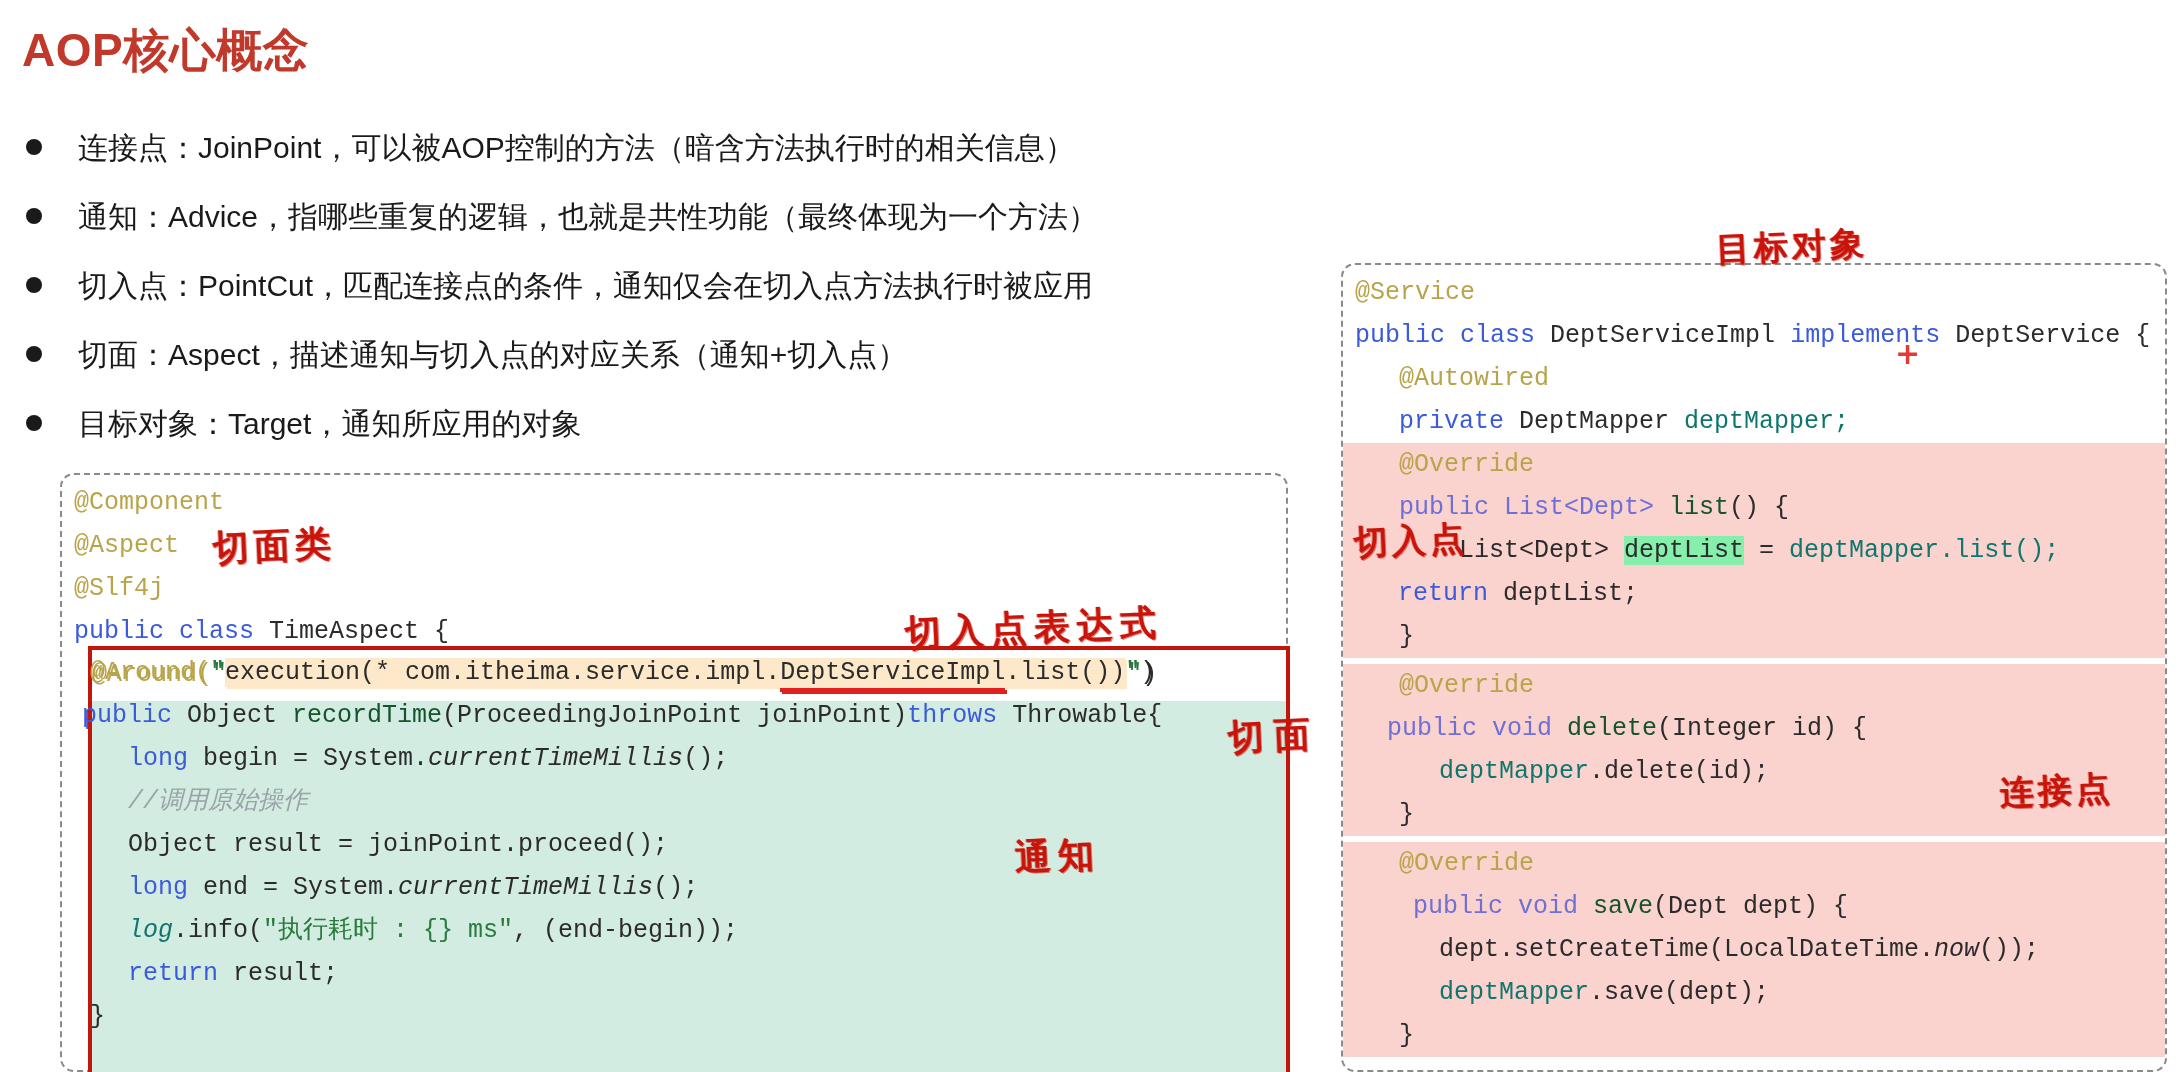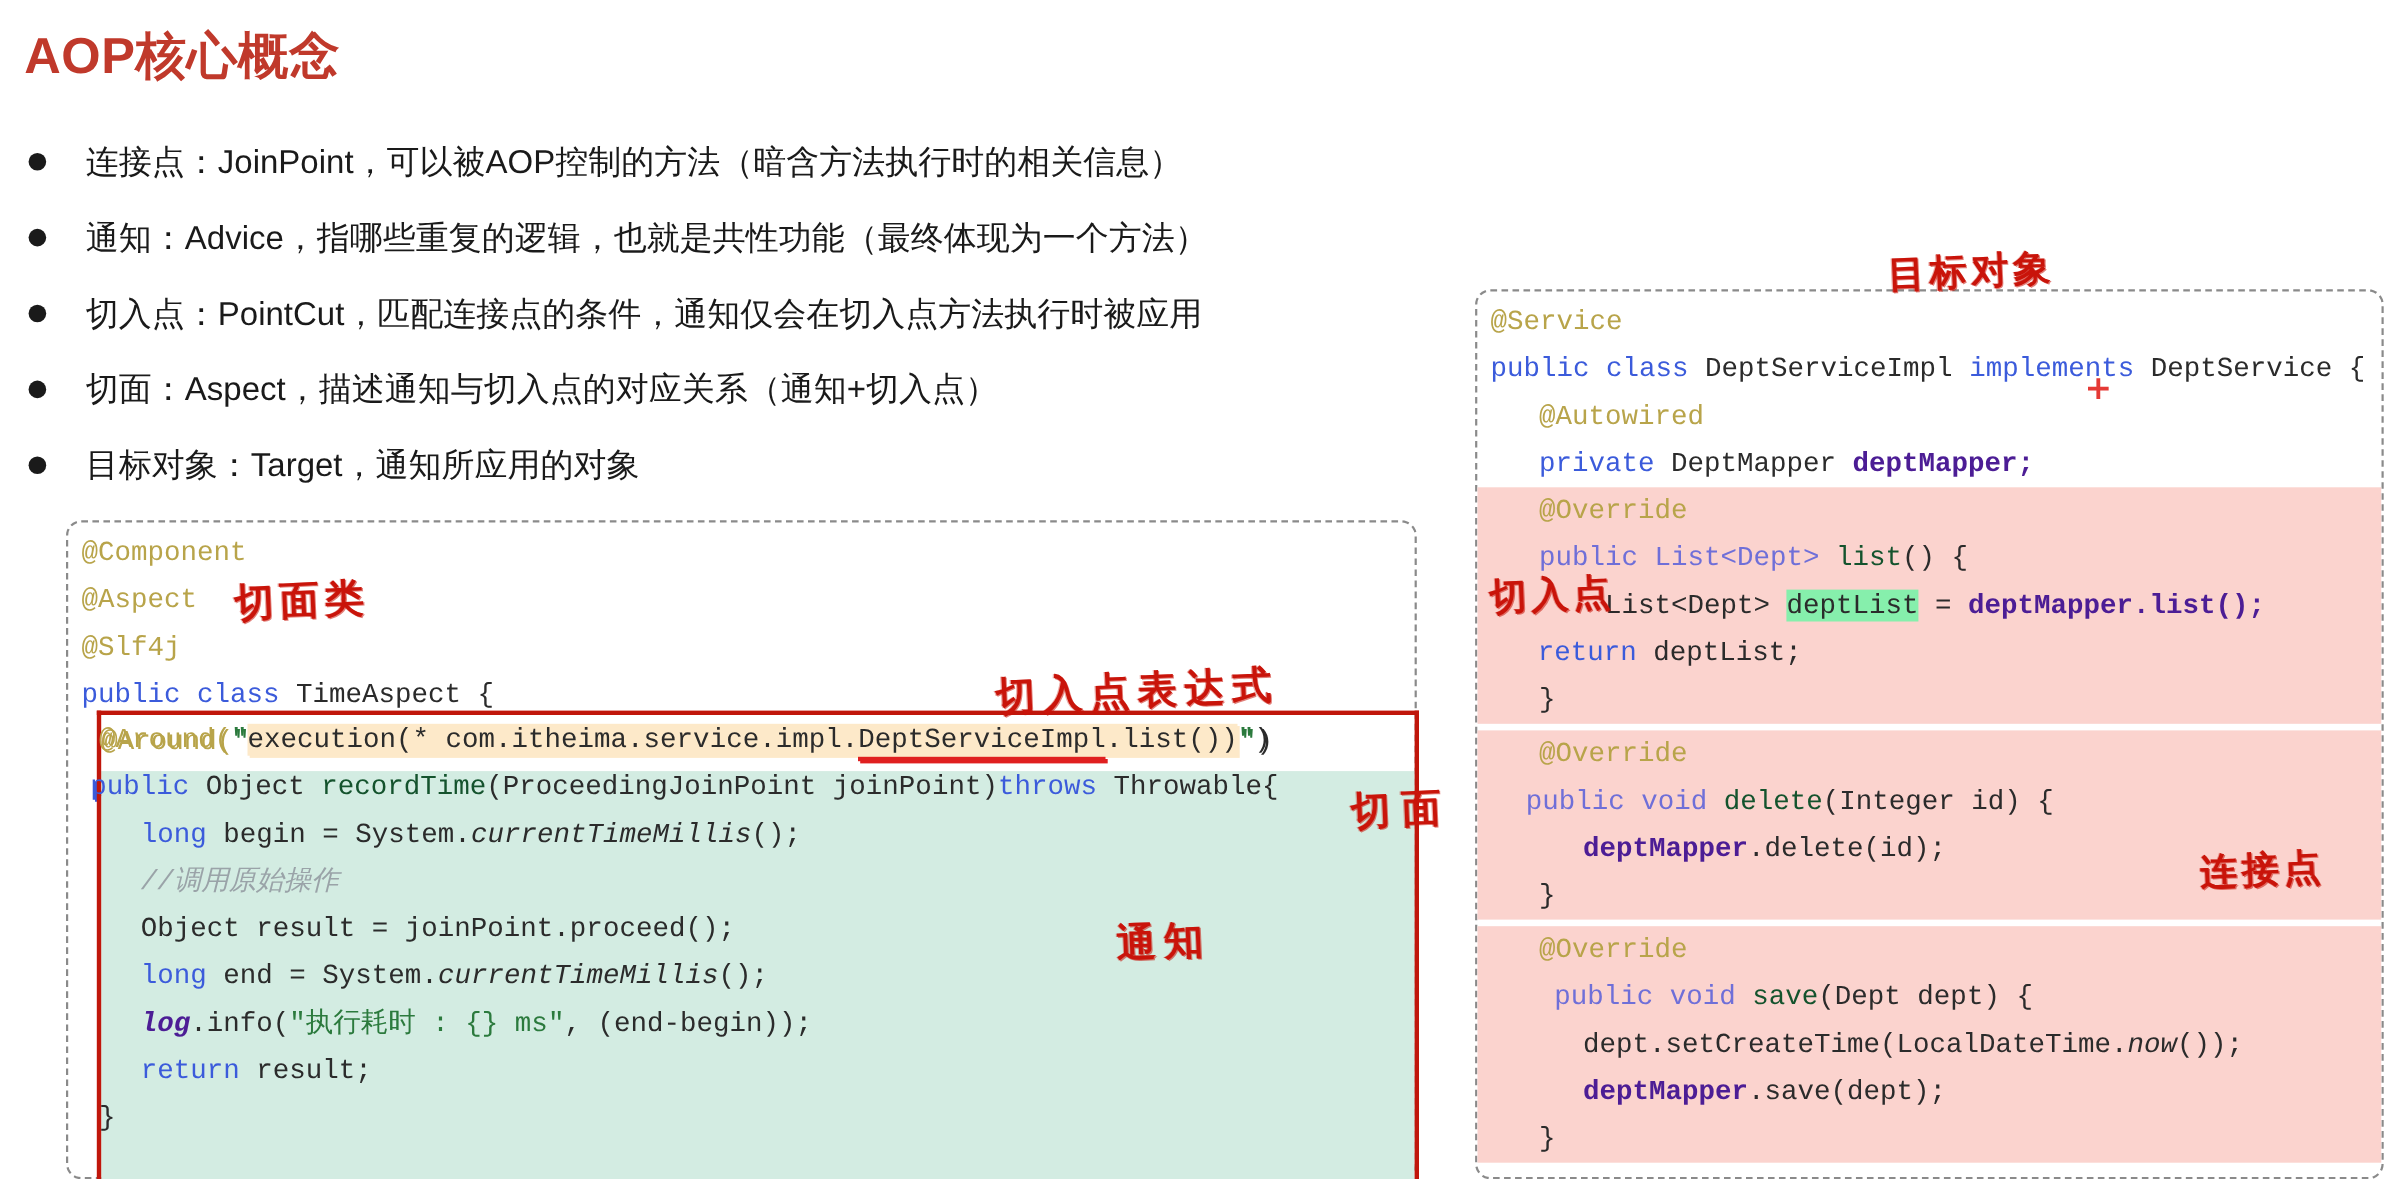--- a/index.html
+++ b/index.html
@@ -73,21 +73,21 @@
     line-height: 43px;
     white-space: pre;
     color: #2b2b2b;
     padding-left: 12px;
   }
   .ann  { color: #b8a44a; }            
   .kw   { color: #3b5bdb; }            
   .kw2  { color: #6f6fd8; }
   .typ  { color: #2b2b2b; }
   .mth  { color: #14532d; }
-  .fld  { color: #4c1d95; font-weight: bold; }
+  .fld  { color: #0f766e; }
   .str  { color: #2b7a3d; }
   .cmt  { color: #9aa3a8; font-style: italic; }
   .ital { font-style: italic; }
   .hl-orange { background: #86efac; }
   .hl-orange-soft { background: #fde9c9; }
   .u-red { border-bottom: 4px solid #e02020; padding-bottom: 1px; }
 
   
   #left-card {
     left: 60px;

